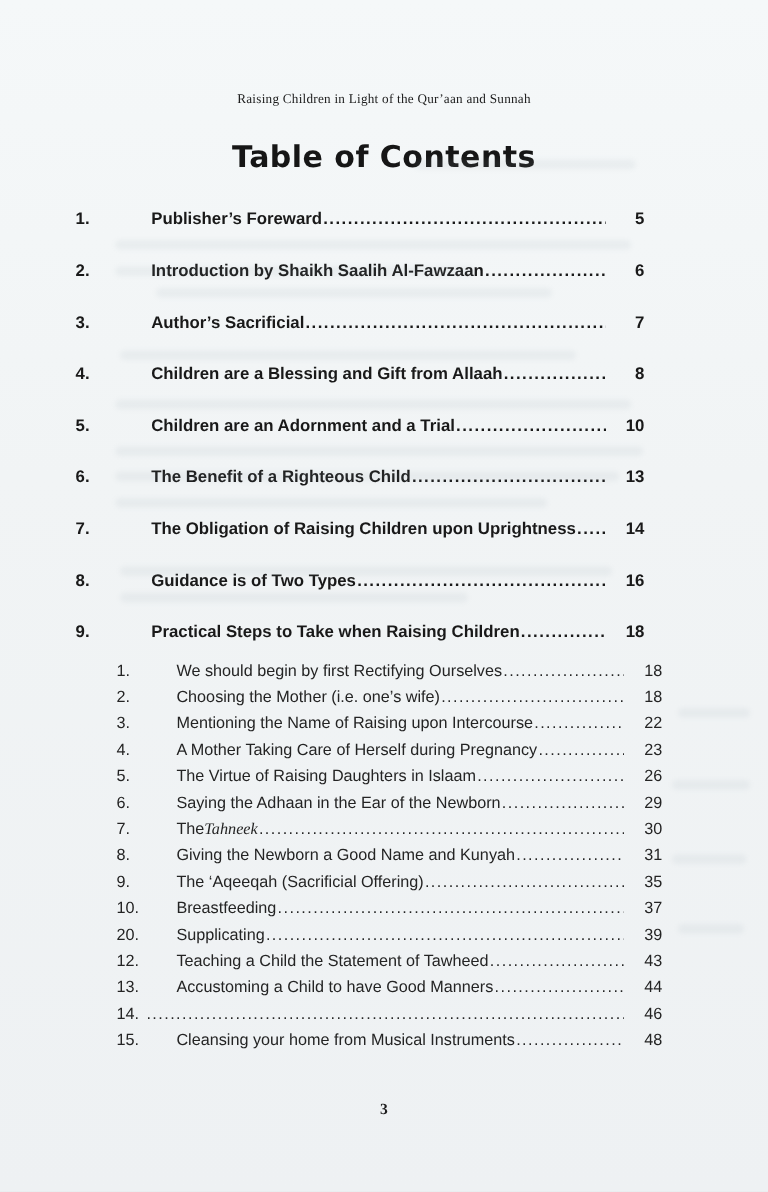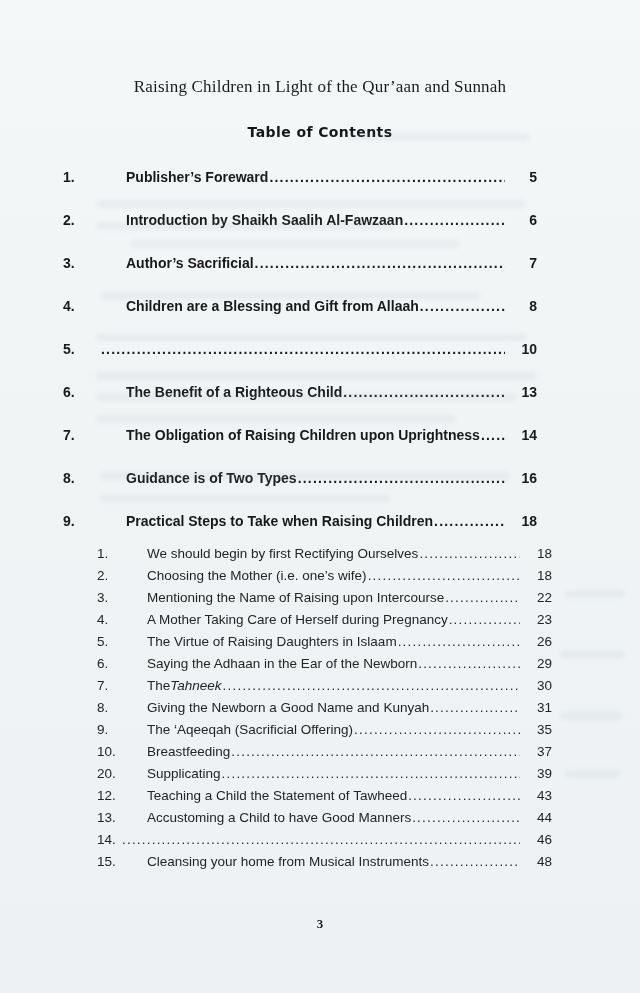--- a/index.html
+++ b/index.html
@@ -21,30 +21,30 @@
     background: #8fa0aa;
     opacity: 0.10;
     border-radius: 4px;
     filter: blur(2px);
     pointer-events: none;
   }
   .header {
     margin-top: 77px;
     text-align: center;
     font-family: "Liberation Serif", serif;
-    font-size: 17px;
+    font-size: 11px;
     color: #1b1b1b;
     letter-spacing: 0.2px;
   }
   .title {
     margin-top: 27px;
     text-align: center;
     font-family: "DejaVu Sans", sans-serif;
     font-weight: bold;
-    font-size: 14px;
+    font-size: 25px;
     color: #161616;
     letter-spacing: 0.4px;
   }
   .main-list { margin: 28px 103px 0 63px; }
   .sub-list  { margin: 13px 88px 0 97px; }
   .row { display: flex; align-items: baseline; }
   .main-row {
     font-weight: bold;
     font-size: 14px;
     line-height: 18px;
@@ -54,21 +54,21 @@
   .main-row:last-child { margin-bottom: 0; }
   .sub-row {
     font-size: 13.5px;
     line-height: 22px;
     color: #242424;
   }
   .num { flex: 0 0 auto; }
   .main-row .num { width: 37px; }
   .sub-row .num { min-width: 24px; display: inline-block; }
   .label { white-space: nowrap; flex: 0 1 auto; padding-left: 26px; }
-  .label-italic { font-style: italic; white-space: nowrap; }
+  .label-italic { font-style: italic; white-space: nowrap; font-family: Liberation Serif, serif; }
   .leader {
     flex: 1 1 8px;
     min-width: 8px;
     overflow: hidden;
     white-space: nowrap;
     margin-right: 10px;
     margin-left: 1px;
   }
   .leader::after {
     content: "..........................................................................................................................................................";
@@ -131,20 +131,21 @@
     <span class="pg">7</span>
   </div>
       <div class="row main-row">
     <span class="num">4.</span>
     <span class="label">Children are a Blessing and Gift from Allaah</span>
     <span class="leader"></span>
     <span class="pg">8</span>
   </div>
       <div class="row main-row">
     <span class="num">5.</span>
+    <span class="label">Children are an Adornment and a Trial</span>
     <span class="leader"></span>
     <span class="pg">10</span>
   </div>
       <div class="row main-row">
     <span class="num">6.</span>
     <span class="label">The Benefit of a Righteous Child</span>
     <span class="leader"></span>
     <span class="pg">13</span>
   </div>
       <div class="row main-row">

